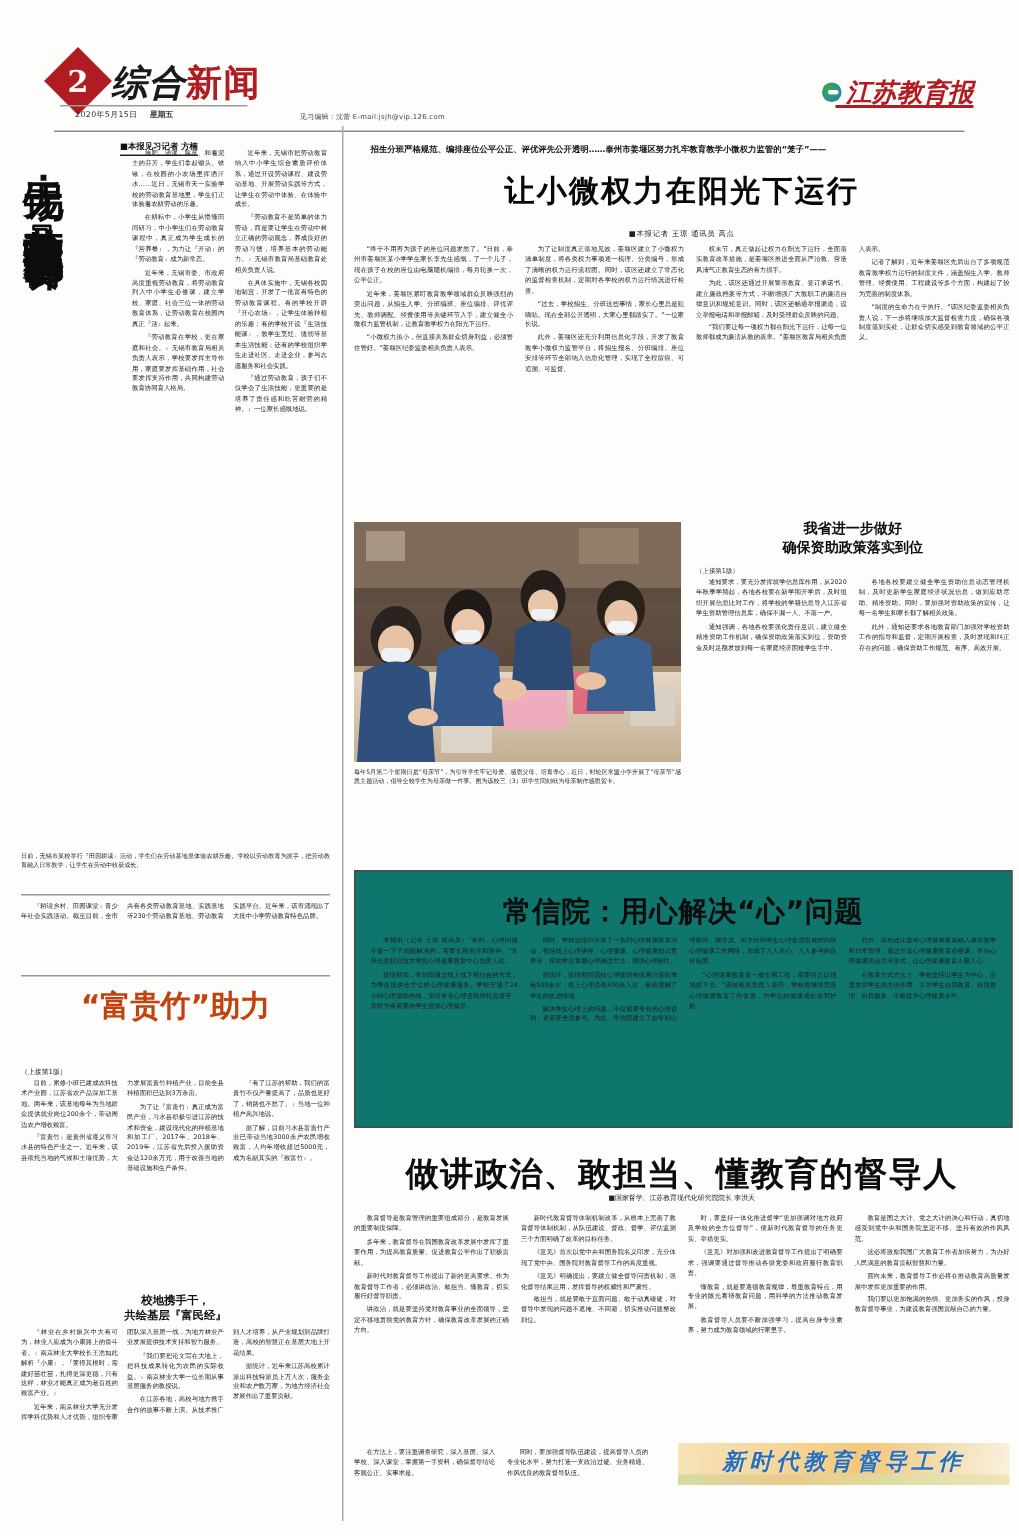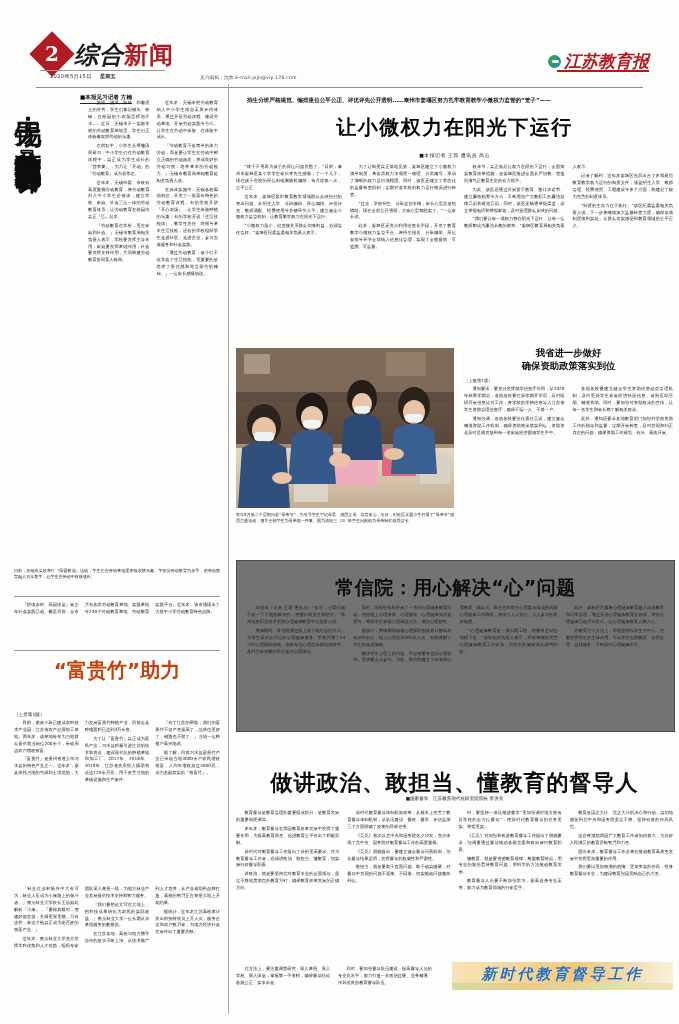--- a/index.html
+++ b/index.html
@@ -182,22 +182,22 @@
   .mid-body{
     position:absolute;left:464px;top:386px;width:209px;
     column-count:2;column-gap:8px;
     font-size:4.25px;line-height:1.63;text-align:justify;color:#1b1b1b;
     height:168px;overflow:hidden;
   }
   .mid-body p{margin:0 0 2px 0;text-indent:8.5px;}
 
   
   .boxed{
-    position:absolute;left:236px;top:560px;width:437px;height:170px;
-    border:1px solid #4a4a4a;background:#737373;
+    position:absolute;left:236px;top:580px;width:437px;height:170px;
+    border:1px solid #4a4a4a;background:#0f766e;
   }
   .boxed-head{
     position:absolute;left:0;top:14px;width:437px;text-align:center;
     font-size:19px;font-weight:bold;letter-spacing:.5px;color:#0d0d0d;
   }
   .boxed-body{
     position:absolute;left:10px;top:44px;width:417px;
     column-count:4;column-gap:8px;
     font-size:4.25px;line-height:1.63;text-align:justify;color:#1b1b1b;
     height:118px;overflow:hidden;
@@ -304,20 +304,24 @@
   </div>
   <div class="contd">（上接第1版）</div>
   <div class="left-body3">
       <p>目前，累修小班已建成农科技术产业园，江苏省农产品深加工基地。两年来，该基地每年为当地群众提供就业岗位200余个，带动周边农户增收致富。</p>
       <p>『富贵竹』是贵州省遵义市习水县的特色产业之一。近年来，该县依托当地的气候和土壤优势，大力发展富贵竹种植产业，目前全县种植面积已达到3万余亩。</p>
       <p>为了让『富贵竹』真正成为富民产业，习水县积极引进江苏的技术和资金，建设现代化的种植基地和加工厂。2017年、2018年、2019年，江苏省先后投入援助资金达120余万元，用于改善当地的基础设施和生产条件。</p>
       <p>『有了江苏的帮助，我们的富贵竹不仅产量提高了，品质也更好了，销路也不愁了。』当地一位种植户高兴地说。</p>
       <p>据了解，目前习水县富贵竹产业已带动当地3000余户农民增收致富，人均年增收超过5000元，成为名副其实的『致富竹』。</p>
     </div>
 
+  <div class="sub-head2">
+    <div>校地携手干，</div>
+    <div>共绘基层『富民经』</div>
+  </div>
   <div class="left-body4">
       <p>『林业在乡村振兴中大有可为，林业人应成为小康路上的奋斗者。』南京林业大学校长王浩如此解析『小康』，『要得其根时，需建好苗壮苗，扎得更深更稳，只有这样，林业才能真正成为老百姓的致富产业。』</p>
       <p>近年来，南京林业大学充分发挥学科优势和人才优势，组织专家团队深入基层一线，为地方林业产业发展提供技术支持和智力服务。</p>
       <p>『我们要把论文写在大地上，把科技成果转化为农民的实际收益。』南京林业大学一位长期从事基层服务的教授说。</p>
       <p>在江苏各地，高校与地方携手合作的故事不断上演。从技术推广到人才培养，从产业规划到品牌打造，高校的智慧正在基层大地上开花结果。</p>
       <p>据统计，近年来江苏高校累计派出科技特派员上万人次，服务企业和农户数万家，为地方经济社会发展作出了重要贡献。</p>
     </div>
 
   <div class="lede">招生分班严格规范、编排座位公平公正、评优评先公开透明……泰州市姜堰区努力扎牢教育教学小微权力监管的“笼子”——</div>
   <div class="main-head">让小微权力在阳光下运行</div>

